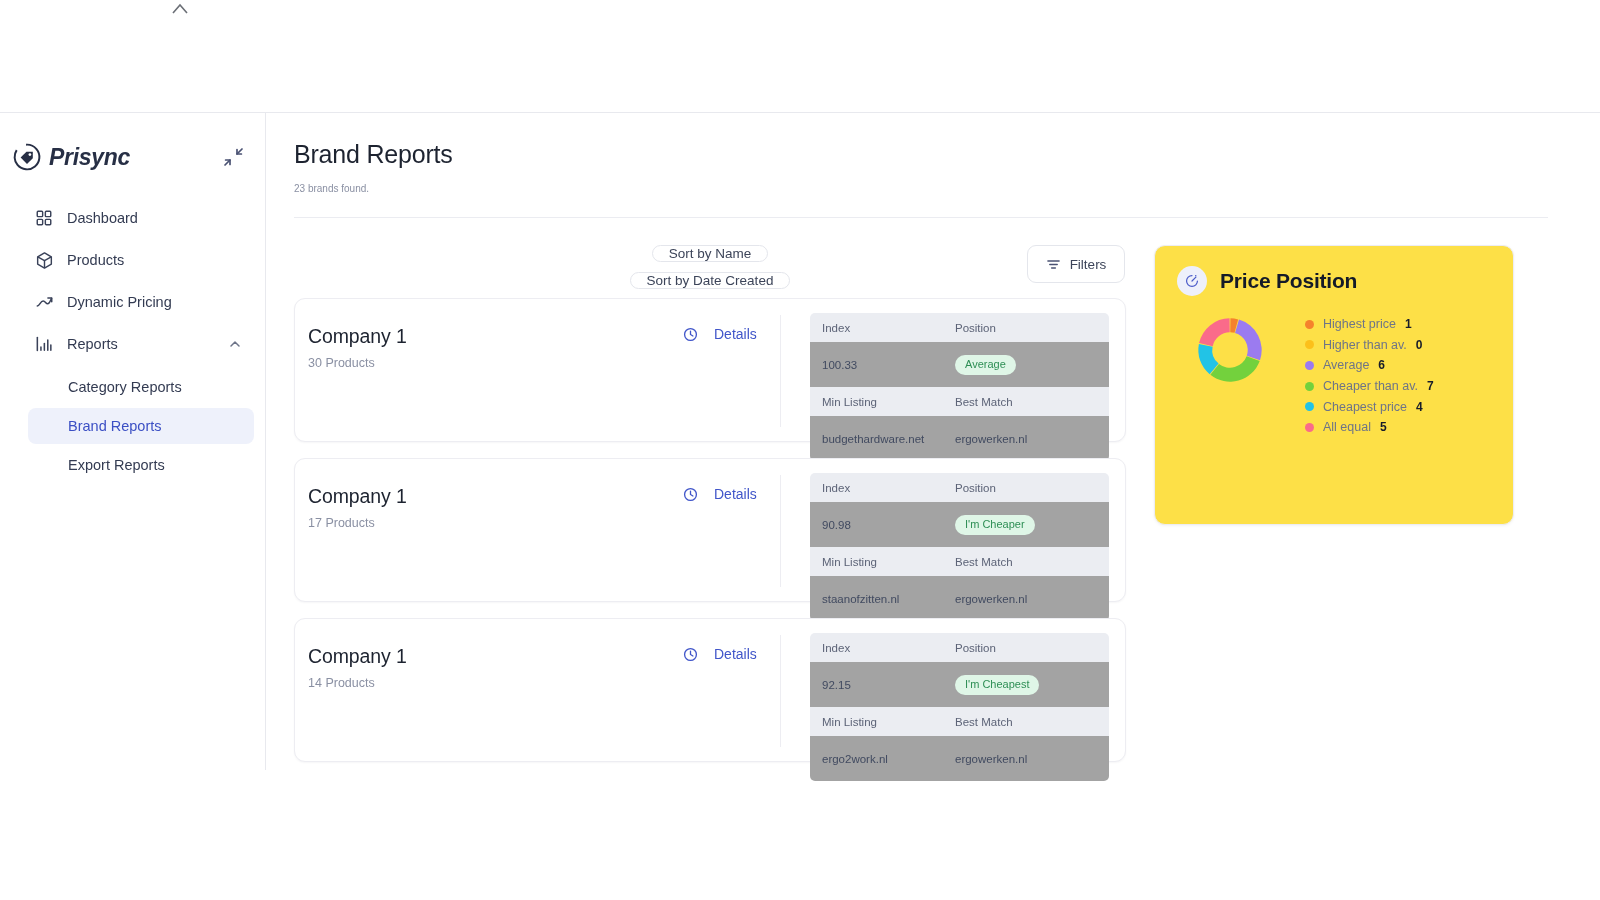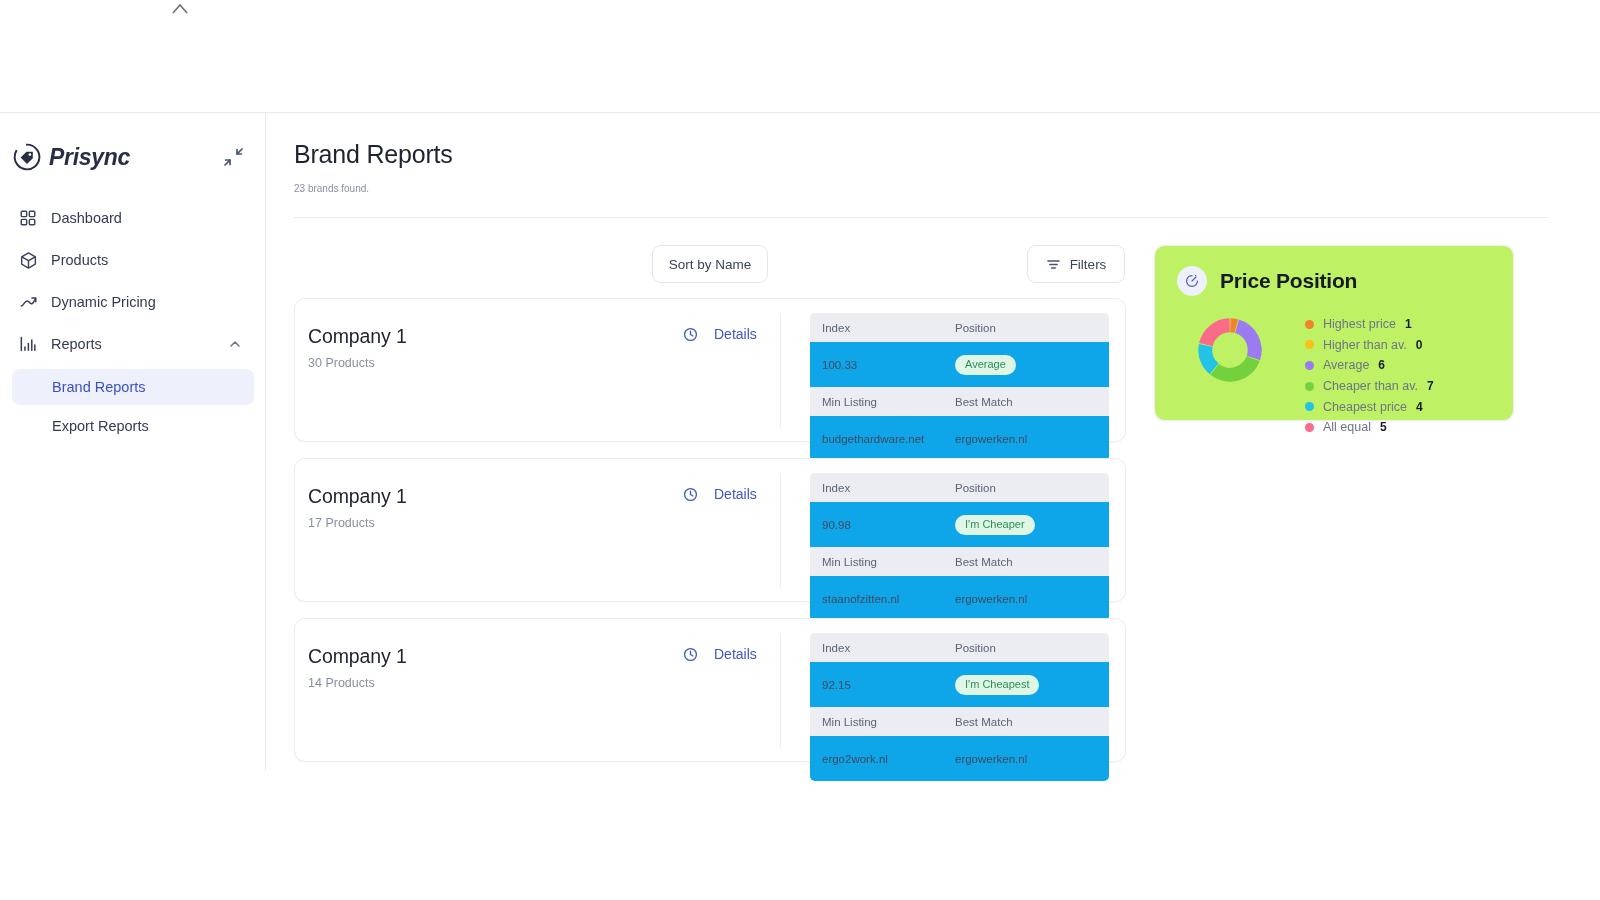--- a/index.html
+++ b/index.html
@@ -52,21 +52,21 @@
     color: #272f45;
   }
   .collapse-btn {
     margin-left: auto;
     width: 22px; height: 22px;
     color: #4a5273;
     cursor: pointer;
   }
   .collapse-btn svg { display: block; }
 
-  .nav { position: absolute; left: 0; top: 88px; width: 266px; }
+  .nav { position: absolute; left: 0; top: 88px; width: 266px; padding-left: 16px; }
   .nav-item {
     display: flex; align-items: center;
     height: 34px;
     margin: 0 12px 8px 12px;
     padding-left: 6px;
     border-radius: 8px;
     cursor: pointer;
     color: #333b52;
     font-size: 14.5px;
   }
@@ -174,40 +174,40 @@
     width: 1px; height: 112px; background: #ededf2;
   }
   .mini-table {
     position: absolute; left: 515px; top: 14px;
     width: 299px;
     border-radius: 5px;
     overflow: hidden;
   }
   .mt-row { display: flex; height: 29px; align-items: center; }
   .mt-row.hdr { background: #ebedf2; }
-  .mt-row.val { background: #0ea5e9; height: 45px; }
+  .mt-row.val { background: #a3a3a3; height: 45px; }
   .mt-c1 { width: 145px; padding-left: 12px; }
   .mt-c2 { flex: 1; }
   .mt-hdr-text { font-size: 11.5px; color: #5c6377; }
   .mt-val-text { font-size: 11.5px; color: #414a60; }
   .badge {
     display: inline-block;
     padding: 4px 10px 5px 10px;
     border-radius: 11px;
     background: #dff6e7;
     color: #2e8f55;
     font-size: 11px;
     line-height: 1;
   }
 
   
   .pp-panel {
     position: absolute; left: 888px; top: 132px;
-    width: 360px; height: 176px;
-    background: #bef264;
+    width: 360px; height: 280px;
+    background: #fde047;
     border: 1px solid #ededf2;
     border-radius: 11px;
     box-shadow: 0 1px 3px rgba(20,25,40,.05);
   }
   .pp-head {
     position: absolute; left: 22px; top: 20px;
     display: flex; align-items: center; gap: 13px;
   }
   .pp-icon-wrap {
     width: 30px; height: 30px; border-radius: 50%;
@@ -311,38 +311,42 @@
           </svg>
         </span>
         <span>Reports</span>
         <span class="caret">
           <svg viewBox="0 0 14 14" width="14" height="14" fill="none" stroke="currentColor" stroke-width="1.5" stroke-linecap="round" stroke-linejoin="round">
             <path d="M3 9 L7 5 L11 9"></path>
           </svg>
         </span>
       </div>
 
+      <div class="sub-item">
+        <span>Category Reports</span>
+      </div>
       <div class="sub-item active">
         <span>Brand Reports</span>
       </div>
       <div class="sub-item">
         <span>Export Reports</span>
       </div>
 
     </nav>
   </aside>
 
   <main class="main">
 
     <h1 class="page-title">Brand Reports</h1>
     <div class="page-sub">23 brands found.</div>
     <div class="head-divider"></div>
 
     <div class="toolbar">
       <button class="pill">Sort by Name</button>
+      <button class="pill">Sort by Date Created</button>
     </div>
 
     <button class="filters-btn">
       <span class="fic">
         <svg viewBox="0 0 16 16" width="15" height="15" fill="none" stroke="currentColor" stroke-width="1.5" stroke-linecap="round">
           <path d="M2 4.2 L14 4.2"></path>
             <path d="M4 8 L12 8"></path>
             <path d="M6 11.8 L10 11.8"></path>
         </svg>
       </span>

